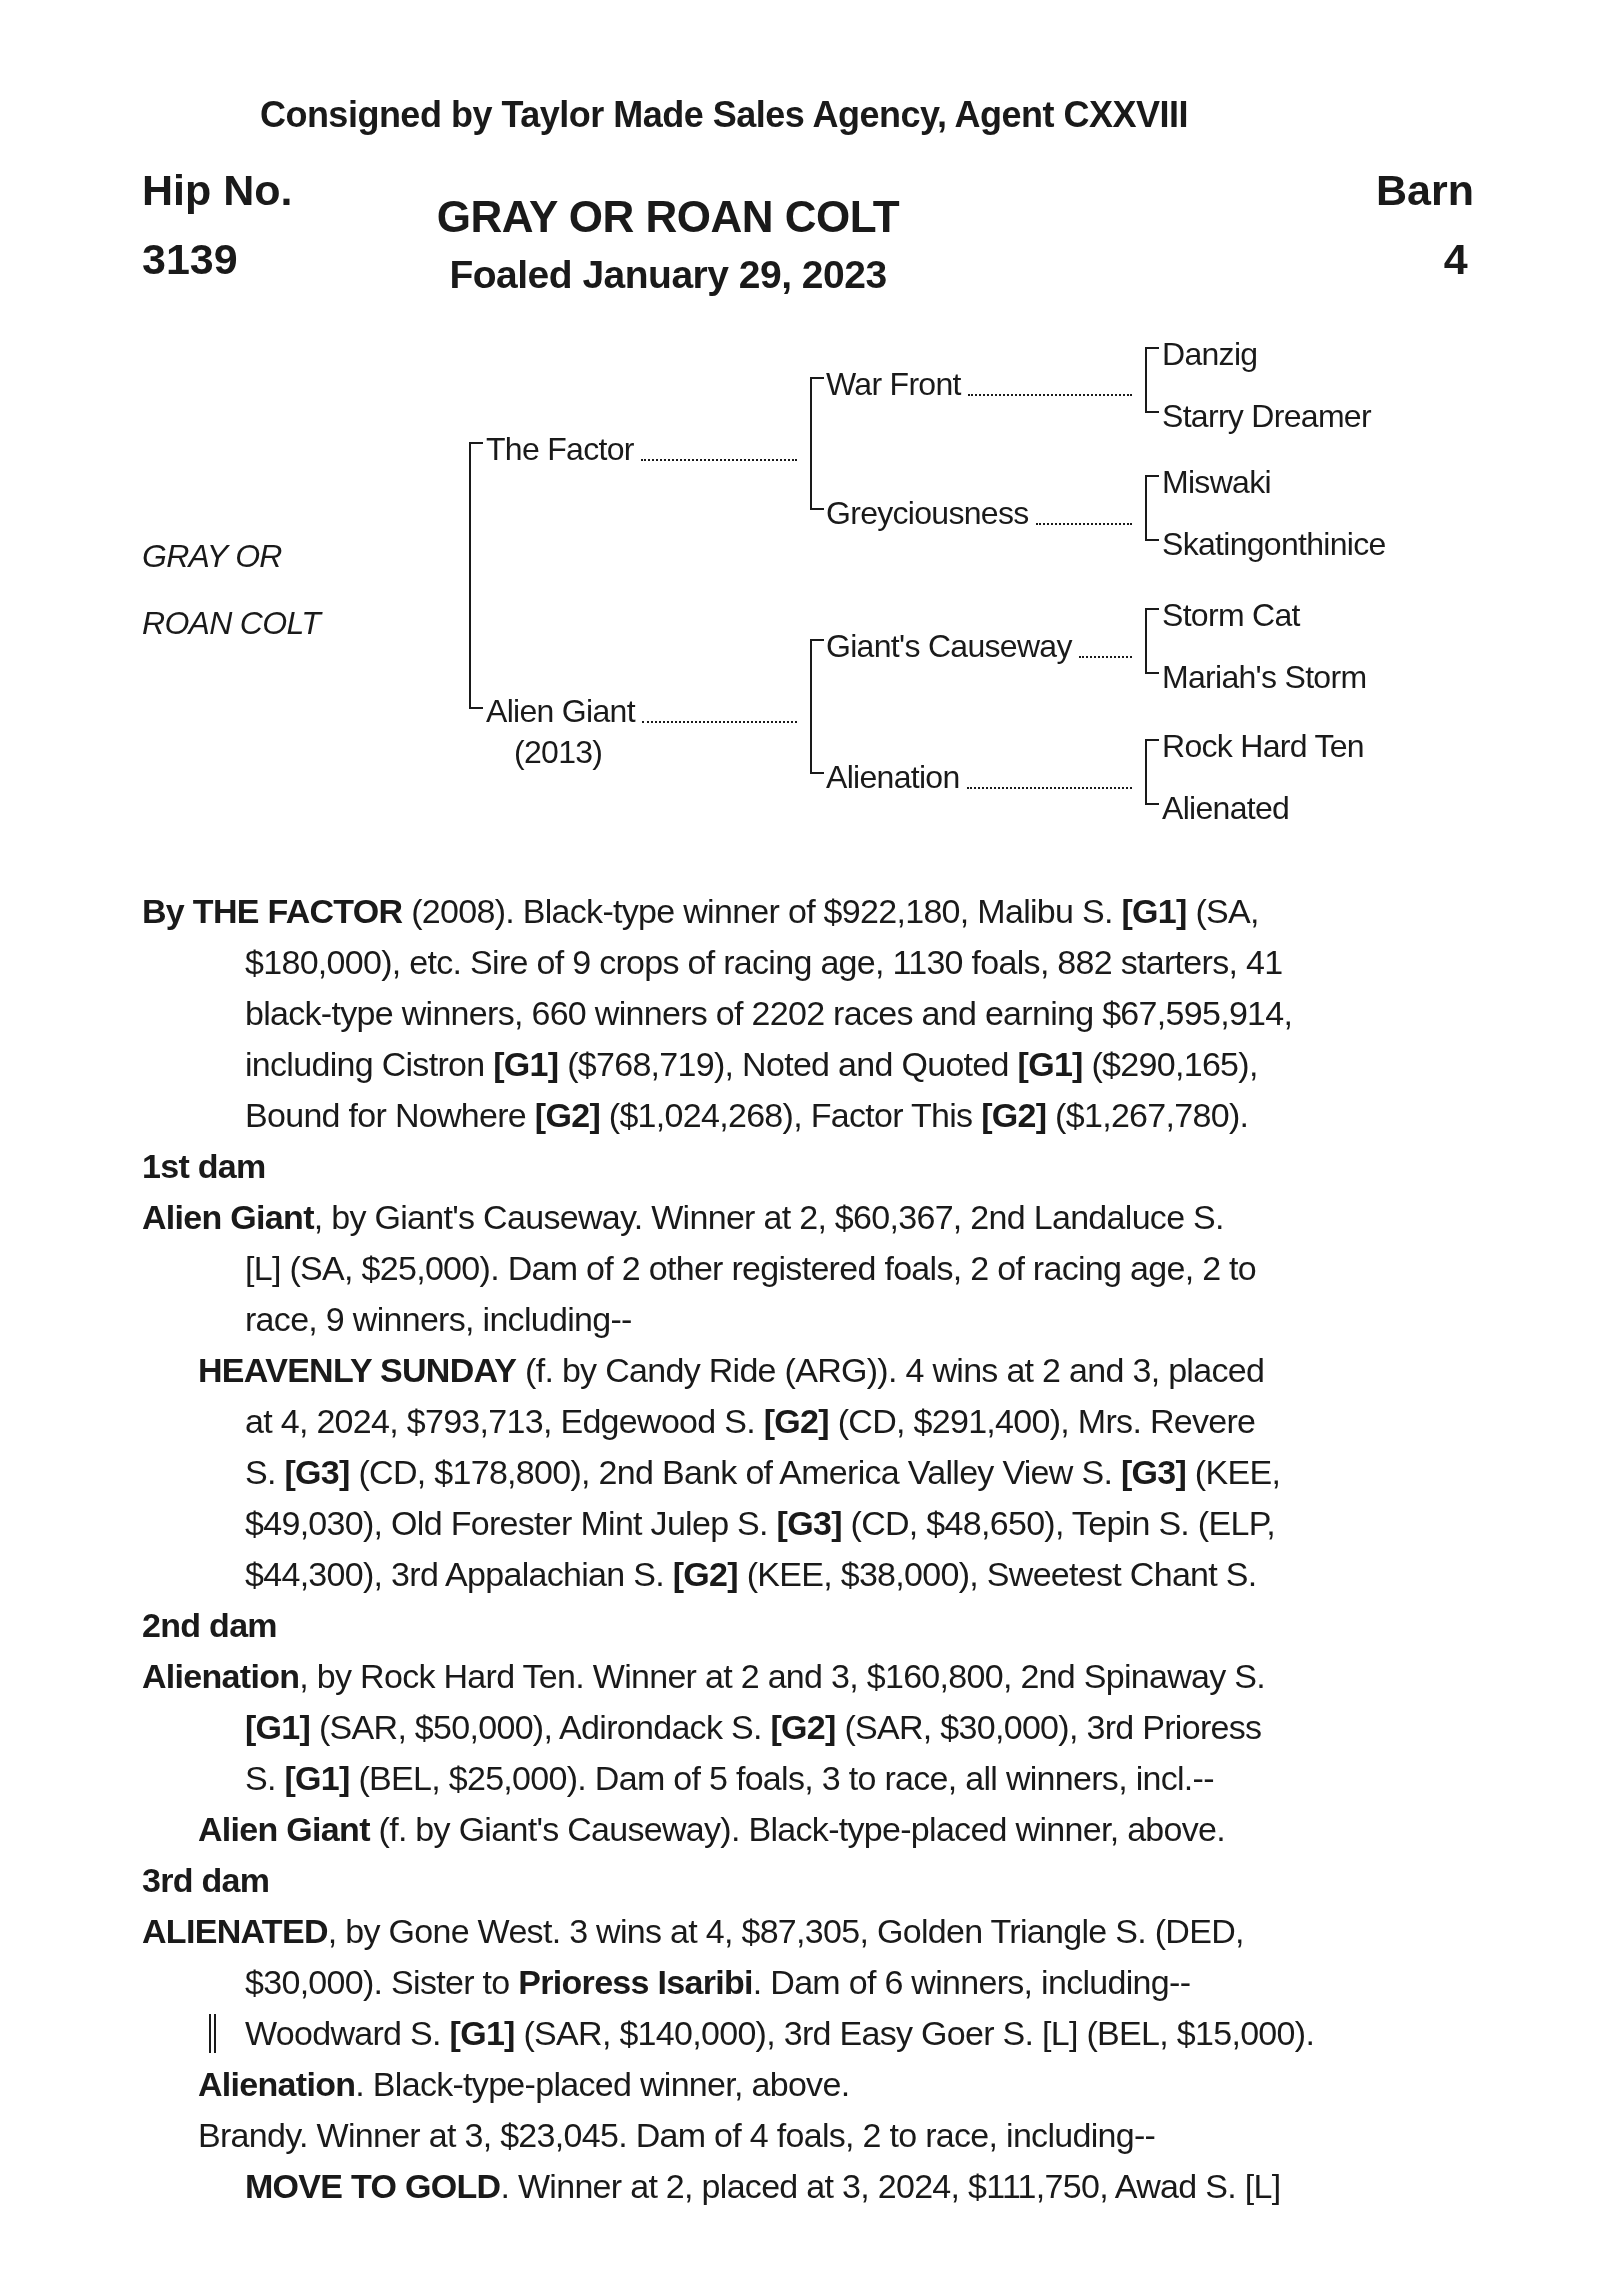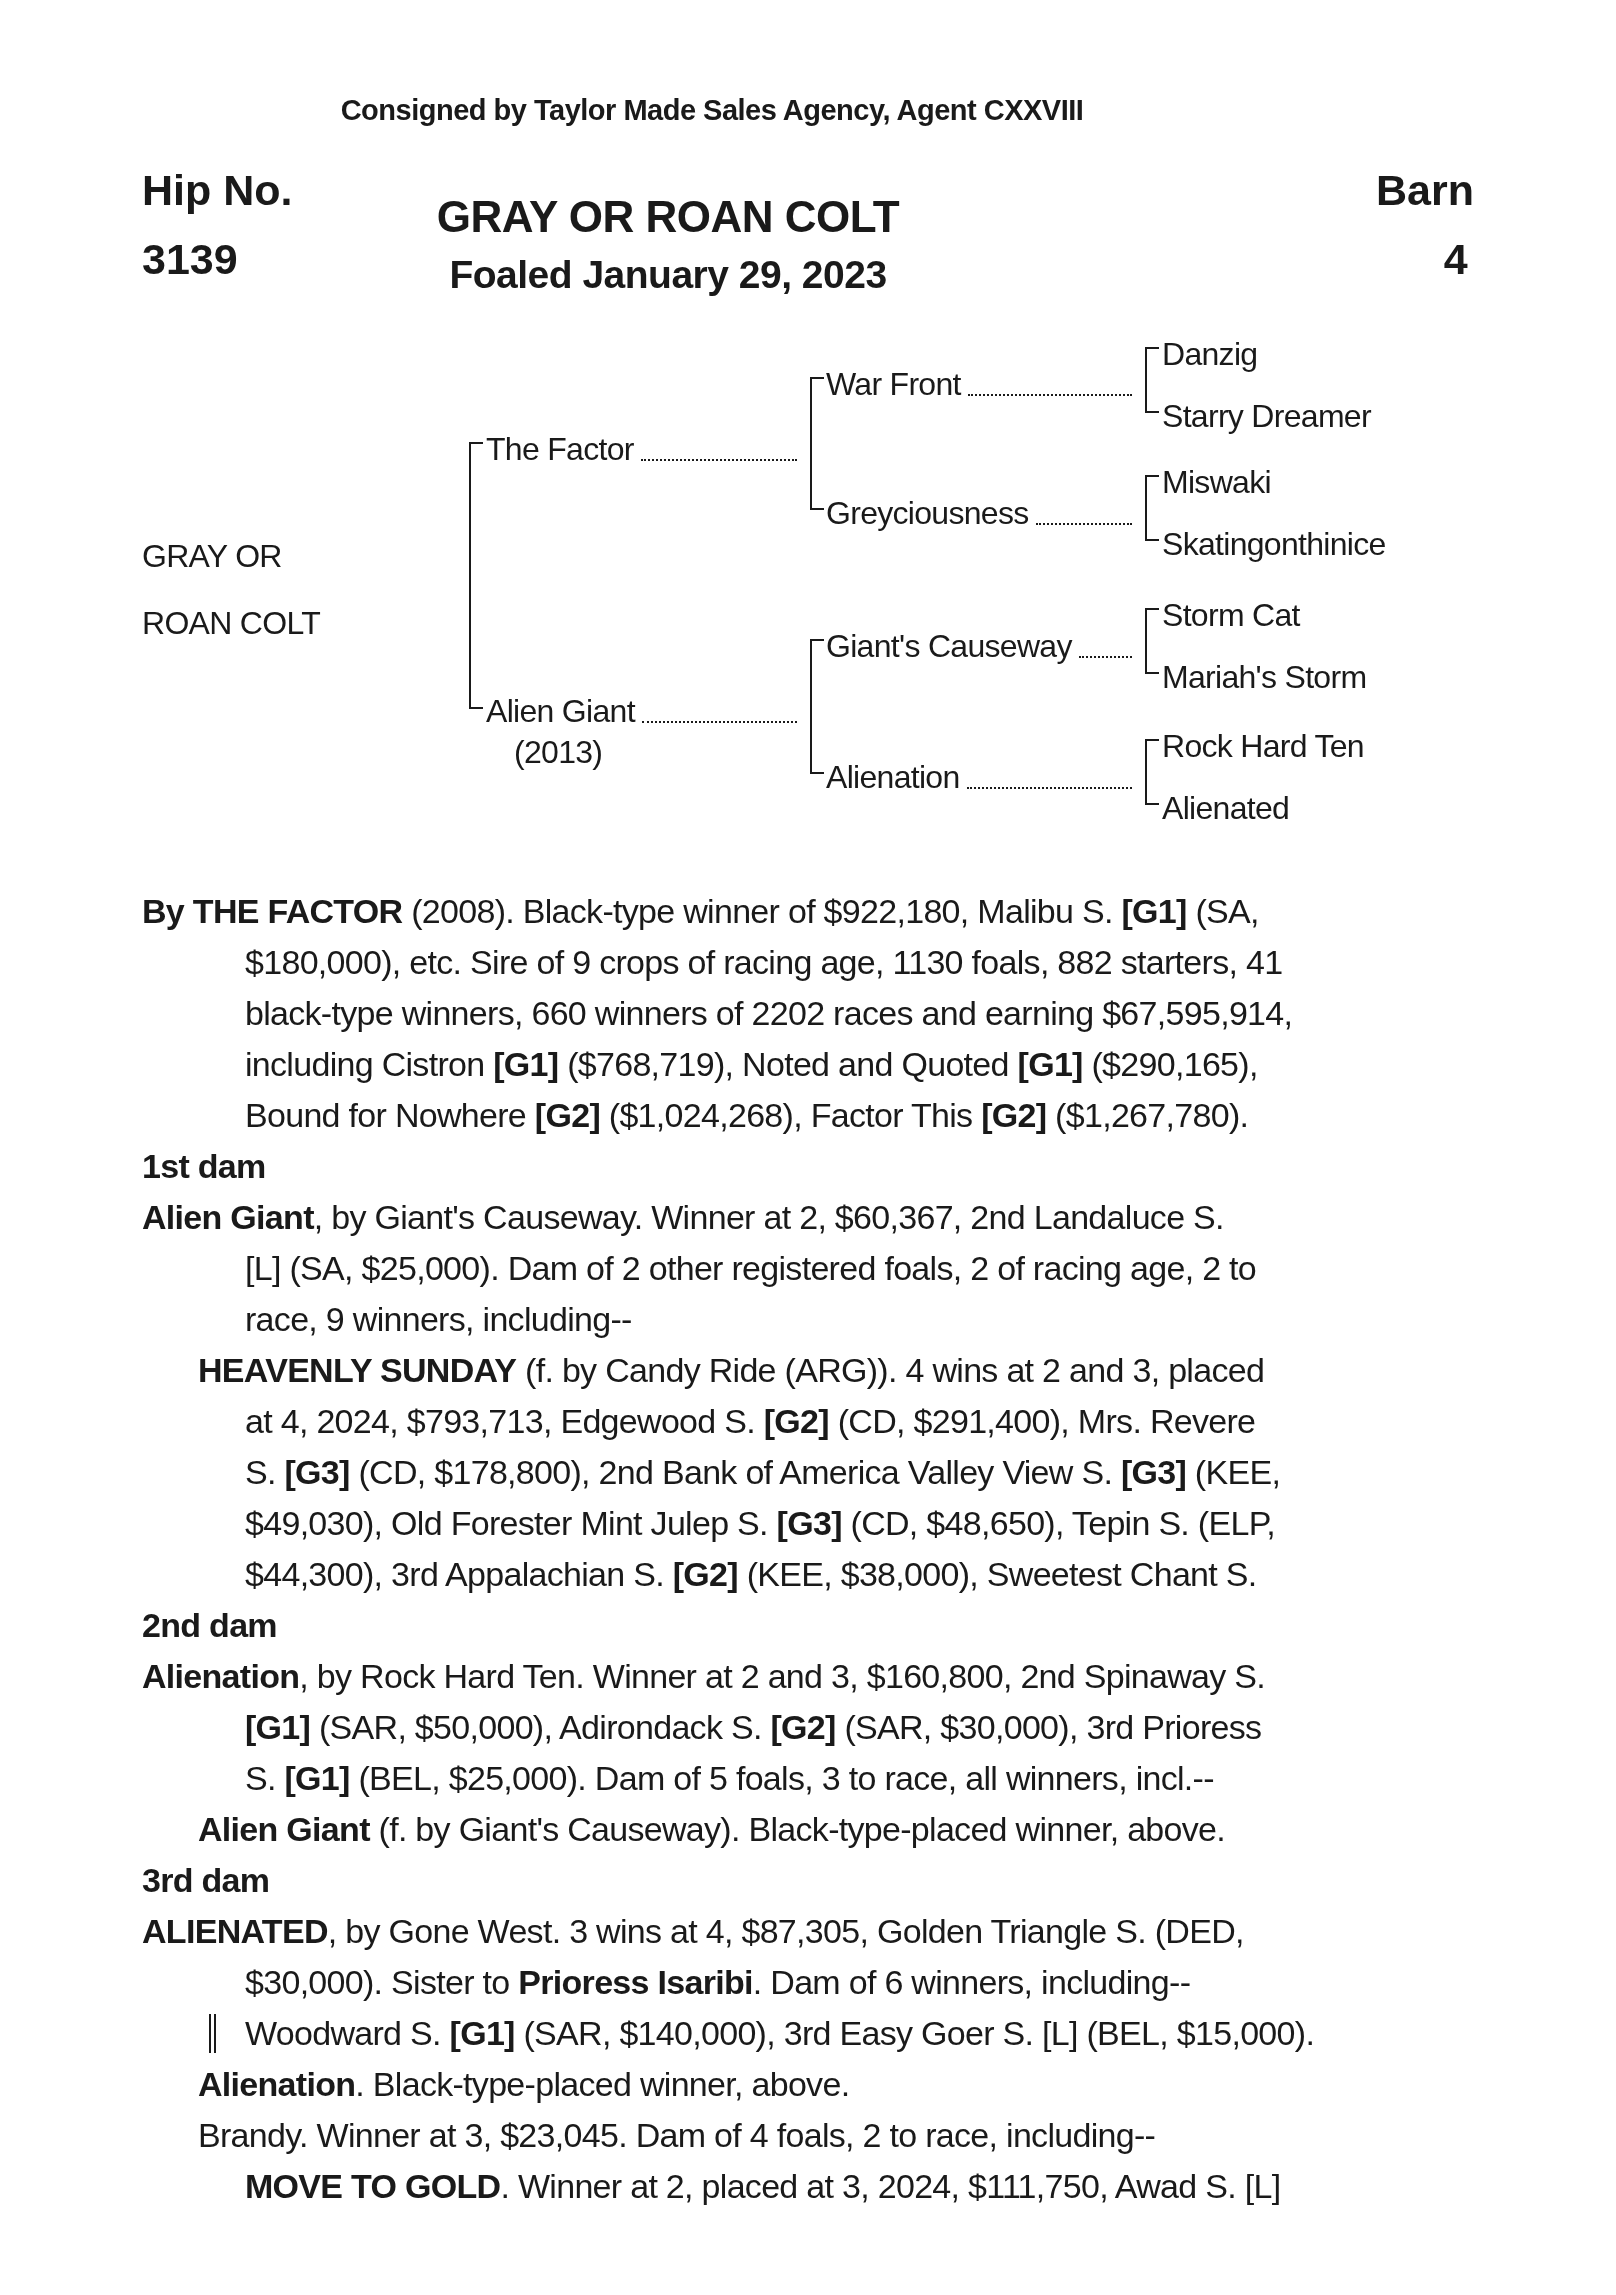--- a/index.html
+++ b/index.html
@@ -1,32 +1,32 @@
 <!DOCTYPE html>
 <html style="font-size:7.3px"><head>
 <meta charset="utf-8">
 <style>
   html,body{margin:0;padding:0;background:#ffffff;}
   body{width:1616px;height:3227px;position:relative;overflow:hidden;
        font-family:"Liberation Sans",sans-serif;color:#1a1a1a;}
 
   
-  .consignor{position:absolute;top:94px;left:4px;width:1416px;text-align:center;
-             font-weight:bold;font-size:29px;letter-spacing:-0.5px;}
+  .consignor{position:absolute;top:94px;left:16px;width:1416px;text-align:center;
+             font-weight:bold;font-size:36px;letter-spacing:-0.5px;}
   .hip-block{position:absolute;left:142px;top:156px;font-weight:bold;font-size:43px;line-height:69px;}
   .barn-block{position:absolute;right:142px;top:156px;font-weight:bold;font-size:43px;line-height:69px;text-align:right;}
   .barn-block .num{margin-right:6.4px;}
   .title-block{position:absolute;left:0;top:192px;width:1336px;text-align:center;}
   .horse-title{font-weight:bold;font-size:44px;letter-spacing:-0.5px;}
   .foaled{font-weight:bold;font-size:39px;margin-top:11px;letter-spacing:-0.5px;}
 
   
   .pedigree{position:absolute;left:0;top:0;width:1616px;height:872px;font-size:32px;letter-spacing:-0.7px;}
   .subject{position:absolute;left:142px;top:523px;line-height:67px;}
-  .subject span{display:block;}
+  .subject span{display:block;font-style:italic;}
   .prow{position:absolute;display:flex;align-items:flex-start;height:46px;line-height:46px;white-space:nowrap;}
   .g1{left:486px;width:315px;}
   .g2{left:826px;width:310px;}
   .g3{left:1162px;}
   .pname{white-space:nowrap;}
   .lead{flex:1;border-bottom:2.8px dotted #1a1a1a;height:33px;margin:0 3.7px 0 7.3px;}
   .pnote{position:absolute;left:514px;top:729px;line-height:46px;}
   .brk{position:absolute;width:12px;border-left:2.3px solid #1a1a1a;border-top:2.3px solid #1a1a1a;border-bottom:2.3px solid #1a1a1a;}
   .brk1{left:469px;top:442px;height:263px;}
   .brk2a{left:810px;top:377px;height:129px;}

